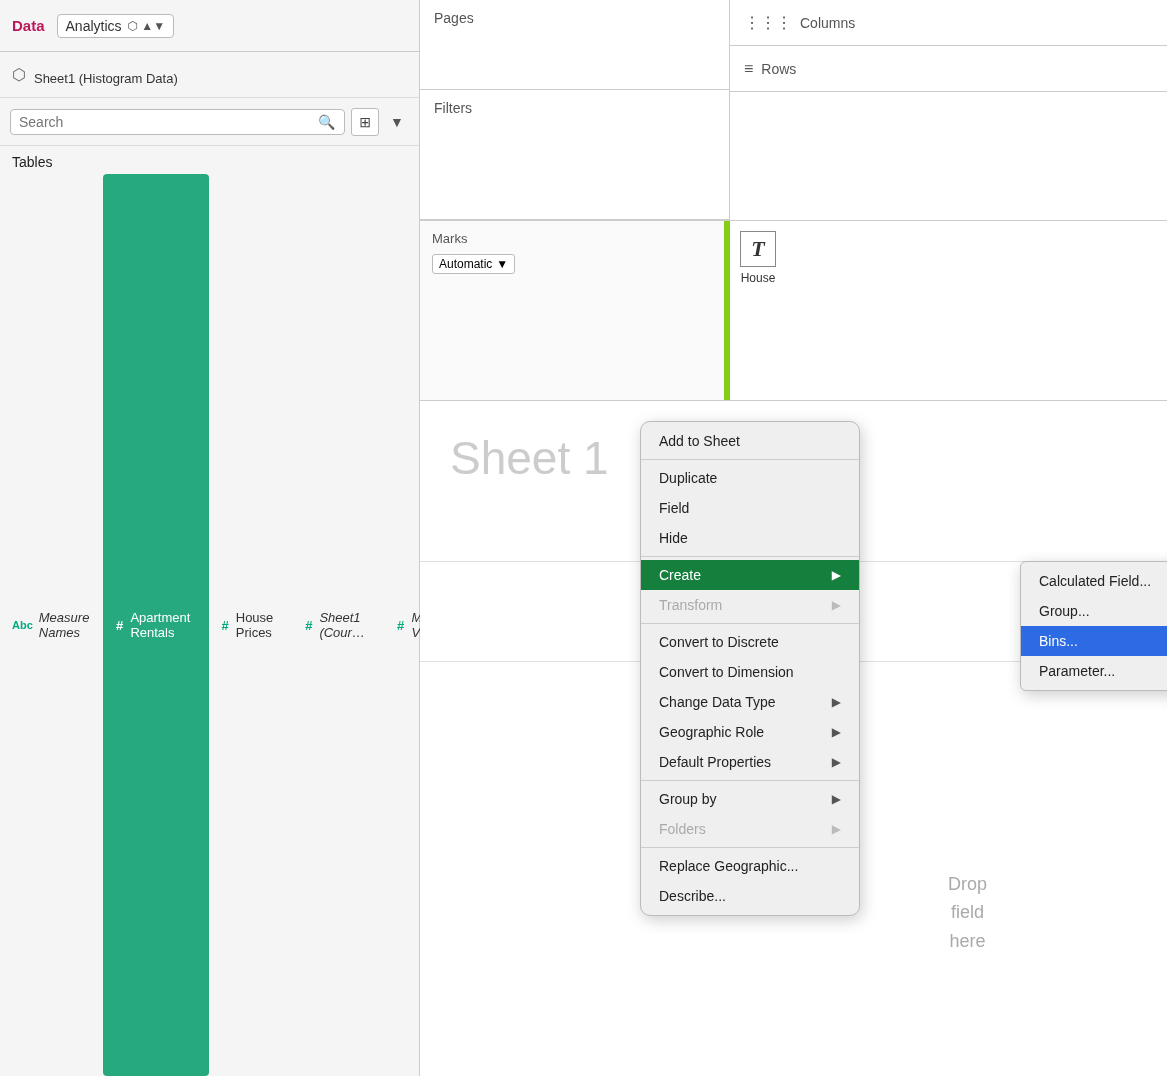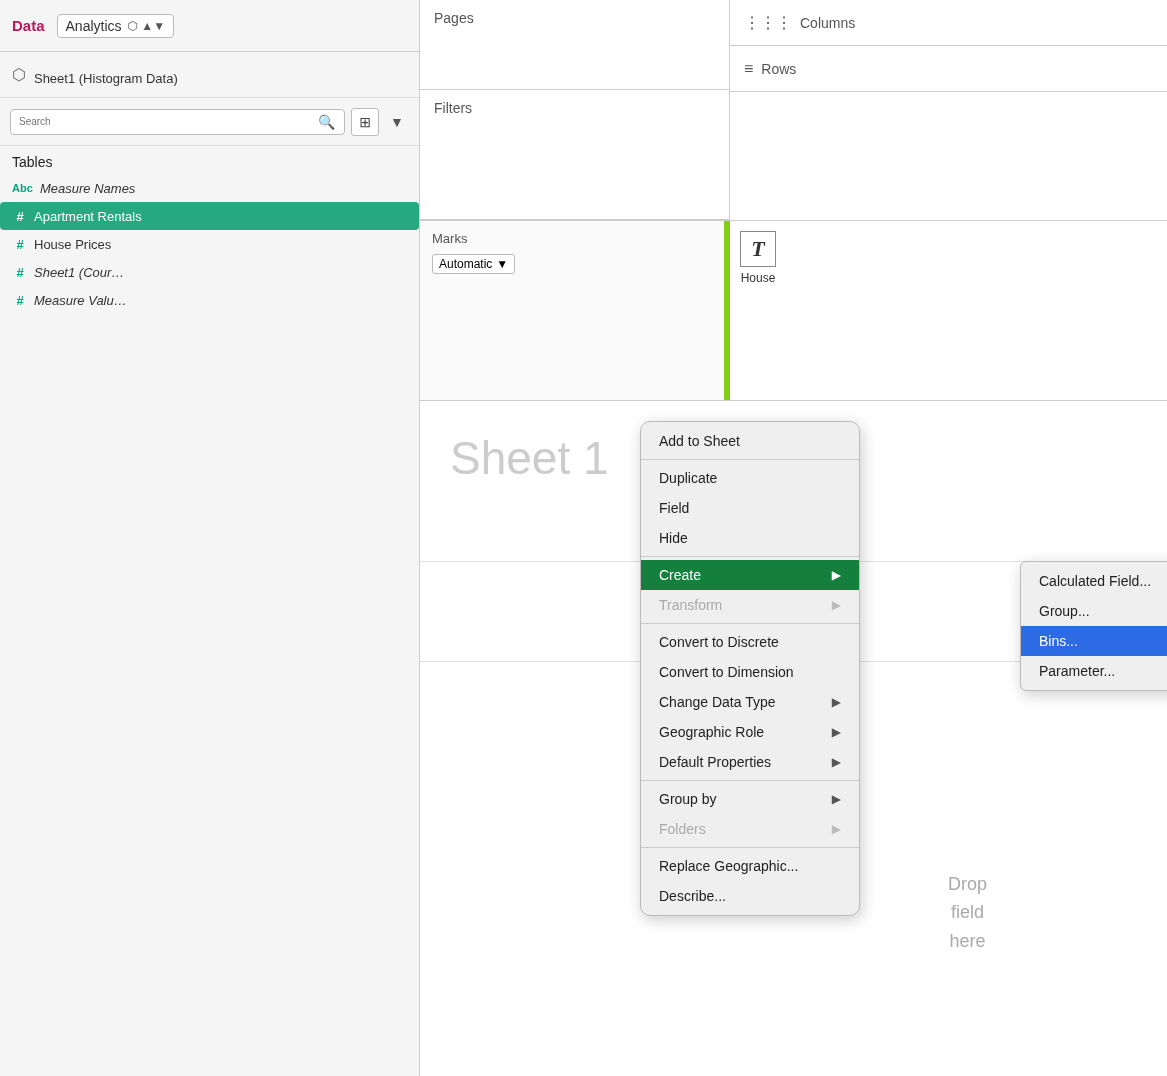--- a/index.html
+++ b/index.html
@@ -96,21 +96,21 @@
       border-radius: 4px;
       background: white;
       padding: 4px 8px;
       flex: 1;
       gap: 4px;
     }
 
     .search-input {
       border: none;
       outline: none;
-      font-size: 10px;
+      font-size: 14px;
       color: #000000;
       background: transparent;
       flex: 1;
     }
 
     .search-icon-btn {
       color: #555;
       font-size: 14px;
       cursor: pointer;
     }
@@ -143,21 +143,20 @@
     .tables-label {
       padding: 8px 12px 4px;
       font-weight: 400;
       font-size: 14px;
       color: #222;
       background: #f5f5f5;
     }
 
     .field-list {
       display: flex;
-      flex-direction: column;
       background: #f5f5f5;
       flex: 1;
     }
 
     .field-item {
       display: flex;
       align-items: center;
       padding: 5px 12px;
       cursor: pointer;
       gap: 6px;

